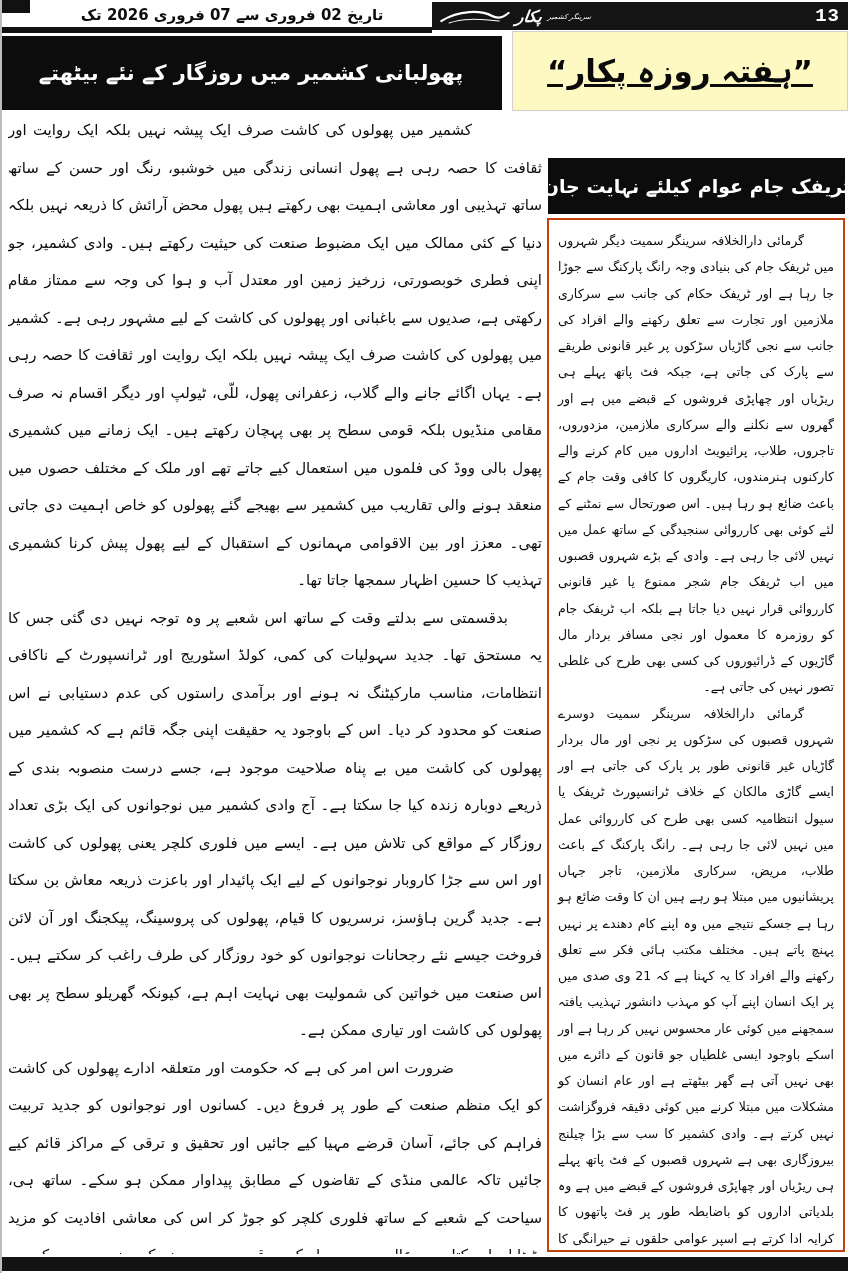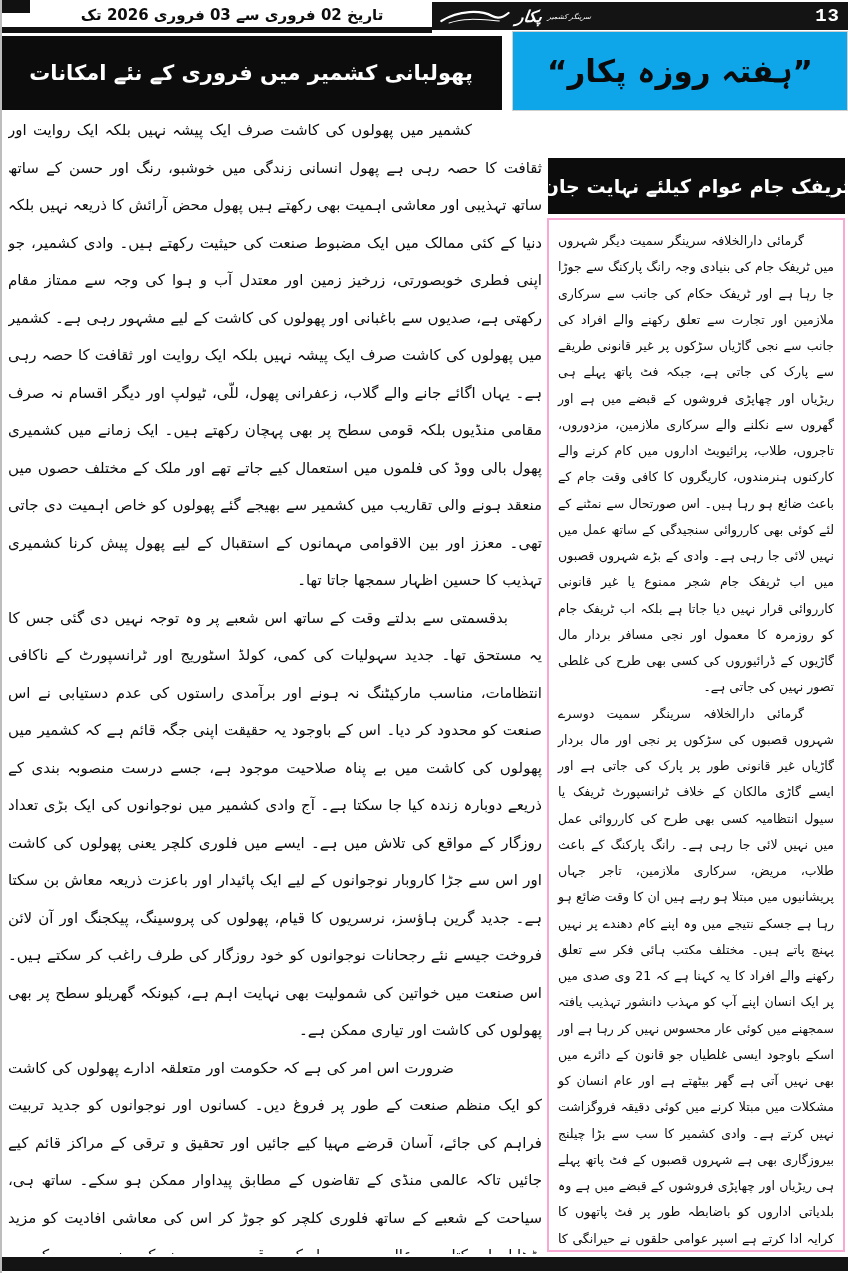--- a/index.html
+++ b/index.html
@@ -37,24 +37,24 @@
   .masthead svg{display:block;}
   
   .left-banner{
     position:absolute;top:36px;left:0;width:502px;height:74px;
     background:#0c0c0c;color:#fff;
     display:flex;align-items:center;justify-content:center;
     font-size:21px;font-weight:bold;white-space:nowrap;overflow:hidden;
   }
   .gray-title-box{
     position:absolute;top:31px;left:512px;width:336px;height:80px;
-    background:#0ea5e9;color:#0b0b0b;
+    background:#fef9c3;color:#0b0b0b;
     display:flex;align-items:center;justify-content:center;
     font-size:31px;font-weight:bold;white-space:nowrap;overflow:hidden;
-    border:1px solid #cfcfcf;box-sizing:border-box;
+    border:1px solid #cfcfcf;box-sizing:border-box;text-decoration:underline;
   }
   .right-date{
     position:absolute;top:118px;left:556px;width:286px;height:36px;
     display:flex;align-items:center;justify-content:center;
     font-size:14px;font-weight:bold;white-space:nowrap;overflow:hidden;
   }
   .right-banner{
     position:absolute;top:158px;left:548px;width:297px;height:56px;
     background:#0c0c0c;color:#fff;
     display:flex;align-items:center;justify-content:center;
@@ -64,52 +64,52 @@
   .left-body{
     position:absolute;top:112px;right:306px;left:16px;width:534px;height:1142px;
     font-size:15px;line-height:2.5;text-align:justify;overflow:hidden;margin-left:16px;
   }
   .left-body p{margin:0;}
   .left-body p.indent-1{text-indent:70px;}
   .left-body p.indent-2{text-indent:34px;}
   .left-body p.indent-3{text-indent:88px;}
   .right-body{
     position:absolute;top:218px;left:547px;width:298px;height:1034px;
-    border:2px solid #f9a8d4;box-sizing:border-box;
+    border:2px solid #c2410c;box-sizing:border-box;
     padding:8px 9px;
     font-size:12.5px;line-height:2.1;text-align:justify;overflow:hidden;
   }
   .right-body p{margin:0;text-indent:30px;}
   
   .bottom-bar{position:absolute;top:1257px;left:0;width:848px;height:14px;background:#141414;}
   .left-edge{position:absolute;top:0;left:0;width:2px;height:1273px;background:#bdbdbd;}
 </style>
 </head>
 <body>
 
 <div id="page">
 
   <div class="corner-mark"></div>
 
-  <div class="date-left">تاریخ 02 فروری سے 03 فروری 2026 تک</div>
+  <div class="date-left">تاریخ 02 فروری سے 07 فروری 2026 تک</div>
   <div class="date-left-rule"></div>
 
   <div class="top-bar">
     <div class="page-number">13</div>
     <div class="masthead">
       <small>سرینگر کشمیر</small>
       <span>پکار</span>
       <svg width="70" height="18" viewBox="0 0 70 18">
         <path d="M2 13 C 18 2, 40 2, 52 8 C 58 11, 64 9, 68 5" fill="none" stroke="#ffffff" stroke-width="2.2" stroke-linecap="round"></path>
         <path d="M10 15 C 26 9, 44 12, 60 13" fill="none" stroke="#ffffff" stroke-width="1" stroke-linecap="round"></path>
       </svg>
     </div>
   </div>
 
-  <div class="left-banner">پھولبانی کشمیر میں فروری کے نئے امکانات</div>
+  <div class="left-banner">پھولبانی کشمیر میں روزگار کے نئے بیٹھتے</div>
 
   <div class="left-body">
     <p class="indent-1">کشمیر میں پھولوں کی کاشت صرف ایک پیشہ نہیں بلکہ ایک روایت اور ثقافت کا حصہ رہی ہے پھول انسانی زندگی میں خوشبو، رنگ اور حسن کے ساتھ ساتھ تہذیبی اور معاشی اہمیت بھی رکھتے ہیں پھول محض آرائش کا ذریعہ نہیں بلکہ دنیا کے کئی ممالک میں ایک مضبوط صنعت کی حیثیت رکھتے ہیں۔ وادی کشمیر، جو اپنی فطری خوبصورتی، زرخیز زمین اور معتدل آب و ہوا کی وجہ سے ممتاز مقام رکھتی ہے، صدیوں سے باغبانی اور پھولوں کی کاشت کے لیے مشہور رہی ہے۔ کشمیر میں پھولوں کی کاشت صرف ایک پیشہ نہیں بلکہ ایک روایت اور ثقافت کا حصہ رہی ہے۔ یہاں اگائے جانے والے گلاب، زعفرانی پھول، للّی، ٹیولپ اور دیگر اقسام نہ صرف مقامی منڈیوں بلکہ قومی سطح پر بھی پہچان رکھتے ہیں۔ ایک زمانے میں کشمیری پھول بالی ووڈ کی فلموں میں استعمال کیے جاتے تھے اور ملک کے مختلف حصوں میں منعقد ہونے والی تقاریب میں کشمیر سے بھیجے گئے پھولوں کو خاص اہمیت دی جاتی تھی۔ معزز اور بین الاقوامی مہمانوں کے استقبال کے لیے پھول پیش کرنا کشمیری تہذیب کا حسین اظہار سمجھا جاتا تھا۔</p>
     <p class="indent-2">بدقسمتی سے بدلتے وقت کے ساتھ اس شعبے پر وہ توجہ نہیں دی گئی جس کا یہ مستحق تھا۔ جدید سہولیات کی کمی، کولڈ اسٹوریج اور ٹرانسپورٹ کے ناکافی انتظامات، مناسب مارکیٹنگ نہ ہونے اور برآمدی راستوں کی عدم دستیابی نے اس صنعت کو محدود کر دیا۔ اس کے باوجود یہ حقیقت اپنی جگہ قائم ہے کہ کشمیر میں پھولوں کی کاشت میں بے پناہ صلاحیت موجود ہے، جسے درست منصوبہ بندی کے ذریعے دوبارہ زندہ کیا جا سکتا ہے۔ آج وادی کشمیر میں نوجوانوں کی ایک بڑی تعداد روزگار کے مواقع کی تلاش میں ہے۔ ایسے میں فلوری کلچر یعنی پھولوں کی کاشت اور اس سے جڑا کاروبار نوجوانوں کے لیے ایک پائیدار اور باعزت ذریعہ معاش بن سکتا ہے۔ جدید گرین ہاؤسز، نرسریوں کا قیام، پھولوں کی پروسینگ، پیکجنگ اور آن لائن فروخت جیسے نئے رجحانات نوجوانوں کو خود روزگار کی طرف راغب کر سکتے ہیں۔ اس صنعت میں خواتین کی شمولیت بھی نہایت اہم ہے، کیونکہ گھریلو سطح پر بھی پھولوں کی کاشت اور تیاری ممکن ہے۔</p>
     <p class="indent-3">ضرورت اس امر کی ہے کہ حکومت اور متعلقہ ادارے پھولوں کی کاشت کو ایک منظم صنعت کے طور پر فروغ دیں۔ کسانوں اور نوجوانوں کو جدید تربیت فراہم کی جائے، آسان قرضے مہیا کیے جائیں اور تحقیق و ترقی کے مراکز قائم کیے جائیں تاکہ عالمی منڈی کے تقاضوں کے مطابق پیداوار ممکن ہو سکے۔ ساتھ ہی، سیاحت کے شعبے کے ساتھ فلوری کلچر کو جوڑ کر اس کی معاشی افادیت کو مزید بڑھایا جا سکتا ہے۔ عالمی یومِ پھول کے موقع پر یہ سوچنے کی ضرورت ہے کہ ہم کشمیر کی اس قدیم اور قیمتی روایت کو کس طرح مستقبل سے جوڑ سکتے ہیں۔ اگر اس شعبے کی جانب سنجیدگی سے توجہ دی جائے تو کشمیری پھول ایک بار پھر نہ صرف اپنی خوشبو سے دنیا کو مہکا سکتے ہیں بلکہ وادی کے نوجوانوں کے لیے امید، روزگار اور خودکفالت کا پیغام بھی بن سکتے ہیں۔</p>
   </div>
 
   <div class="gray-title-box">”ہفتہ روزہ پکار“</div>
 
 

